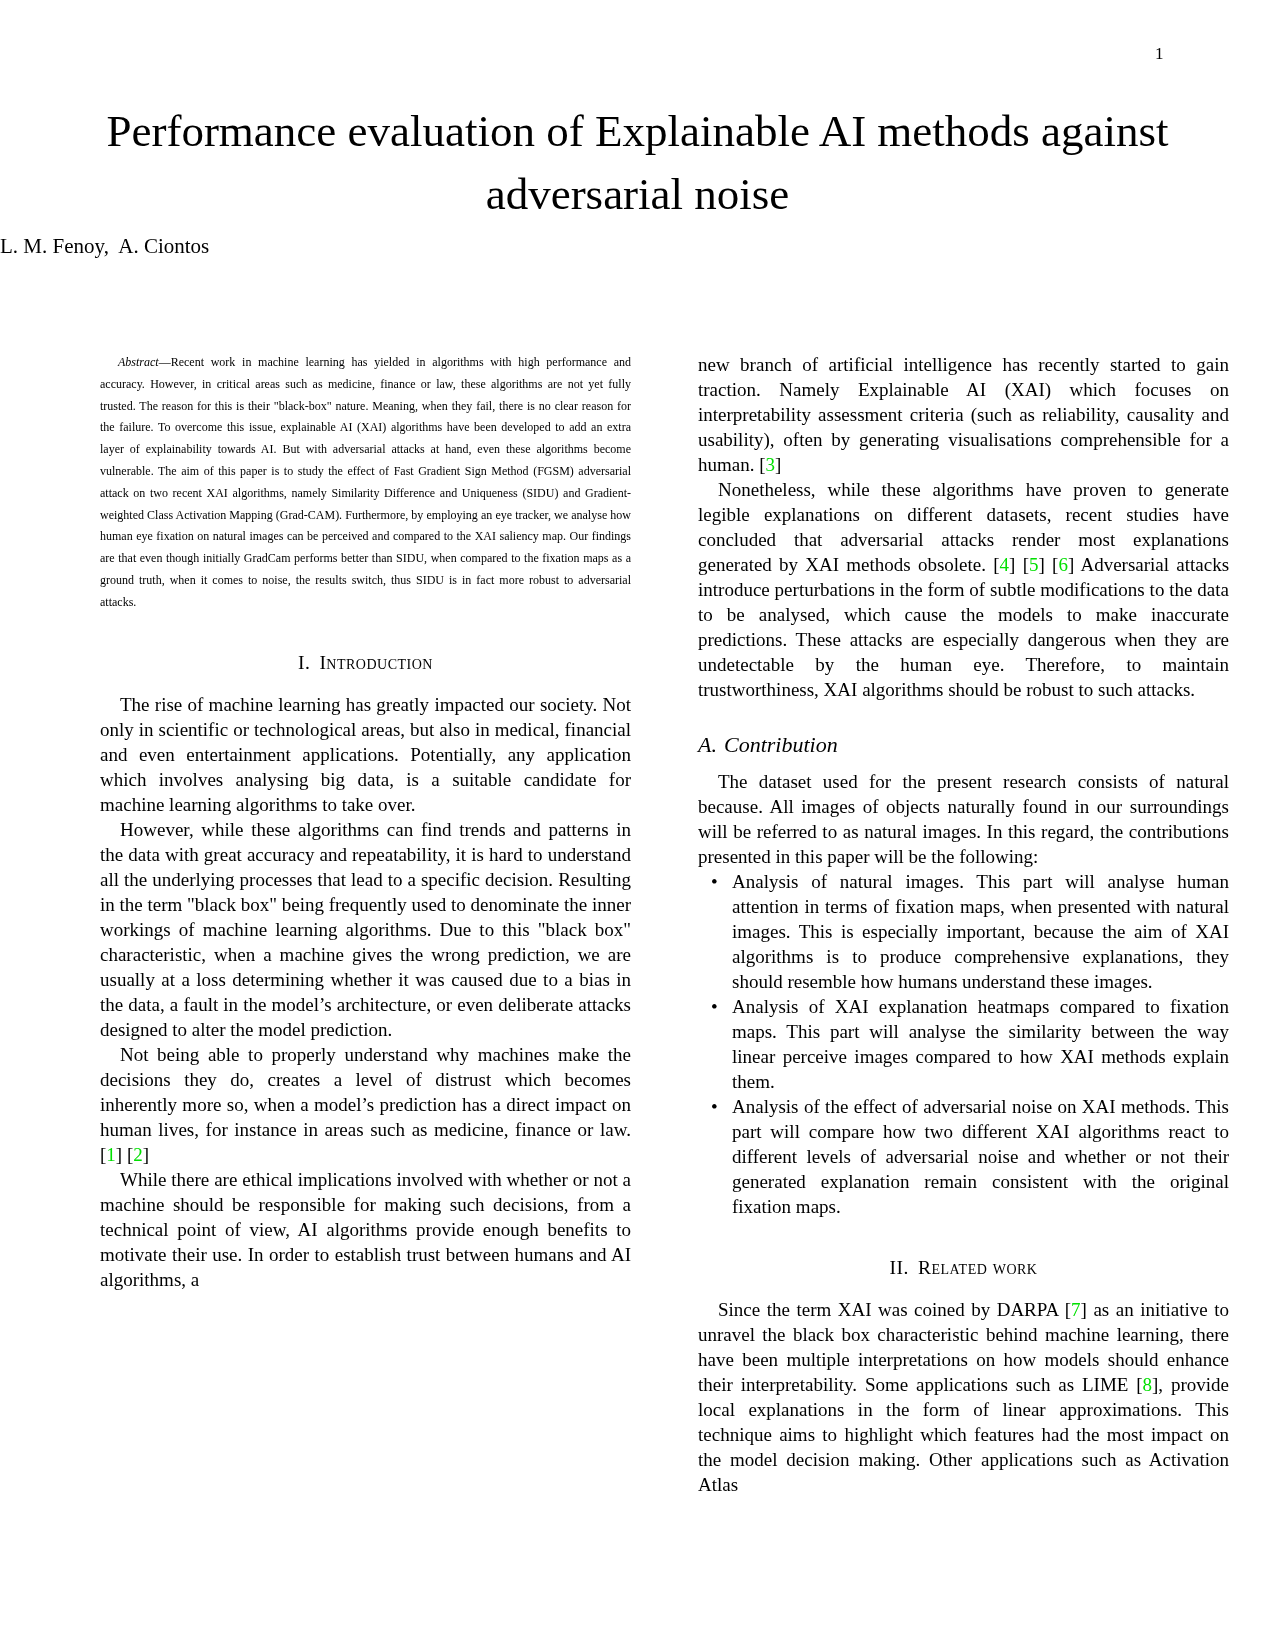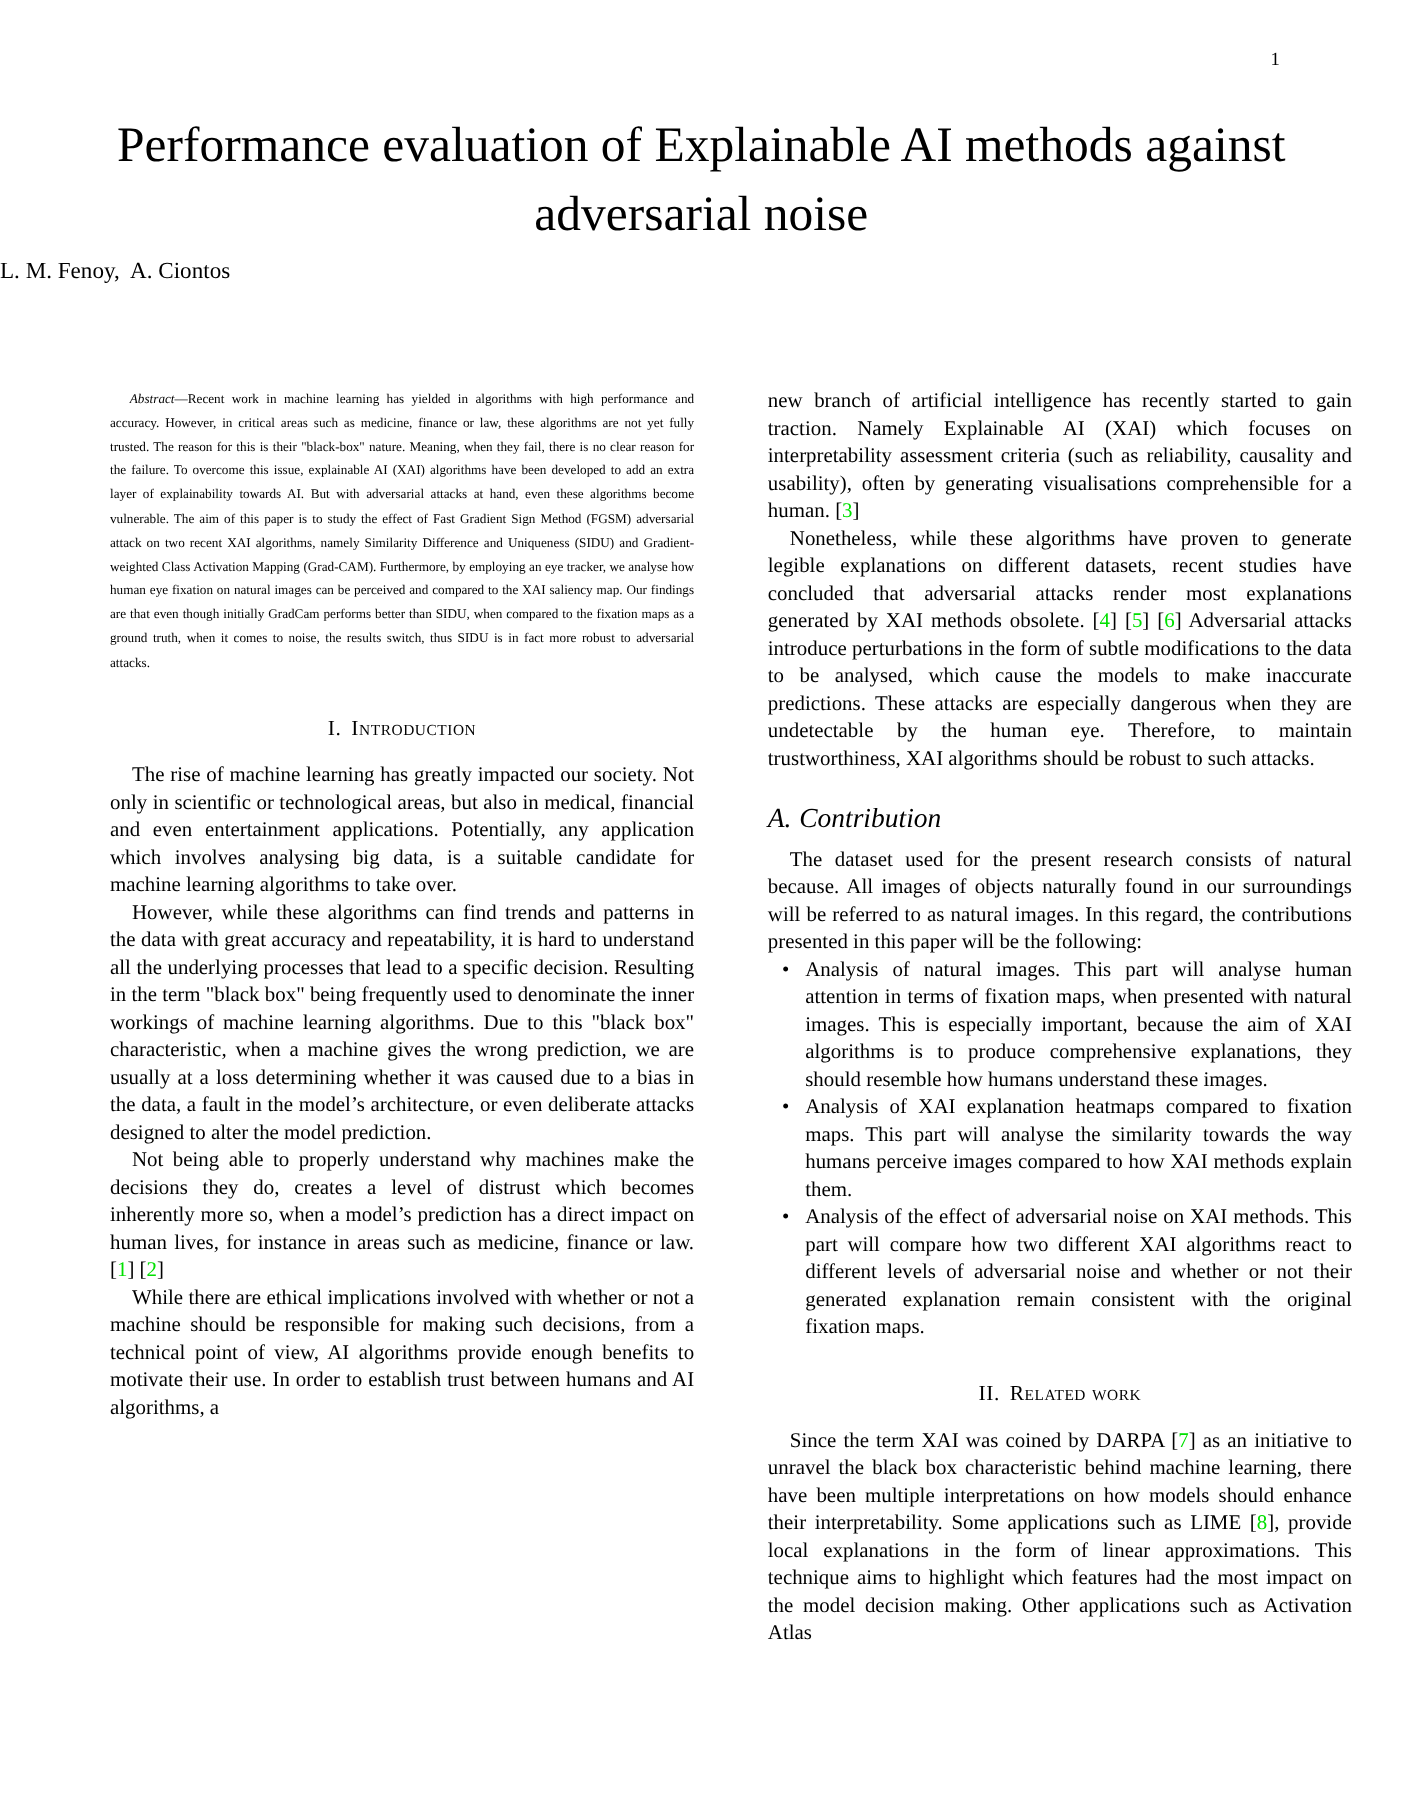--- a/index.html
+++ b/index.html
@@ -37,21 +37,21 @@
   .section-heading {
     text-align: center; font-weight: normal; font-size: 19.5px;
     font-variant: small-caps; letter-spacing: 0.5px;
     margin-top: 36px; margin-bottom: 17px; text-indent: 0;
   }
   .section-heading .section-title { margin-left: 9px; }
   .para { text-indent: 20px; }
   .para.no-indent { text-indent: 0; }
   .cite { color: #00e000; }
   .sub-heading {
-    font-style: italic; font-weight: normal; font-size: 25px;
+    font-style: italic; font-weight: normal; font-size: 22px;
     text-align: left; text-indent: 0;
     margin-top: 30px; margin-bottom: 12px;
   }
   .sub-heading .subsection-title { margin-left: 7px; }
   .bullet-list { list-style: none; margin: 0; }
   .bullet-list li {
     position: relative; padding-left: 34px; text-indent: 0;
   }
   .bullet-list li::before {
     content: "\2022"; position: absolute; left: 13px; top: 0;
@@ -86,21 +86,21 @@
 
     <p class="para no-indent">new branch of artificial intelligence has recently started to gain traction. Namely Explainable AI (XAI) which focuses on interpretability assessment criteria (such as reliability, causality and usability), often by generating visualisations comprehensible for a human. [<span class="cite">3</span>]</p>
     <p class="para">Nonetheless, while these algorithms have proven to generate legible explanations on different datasets, recent studies have concluded that adversarial attacks render most explanations generated by XAI methods obsolete. [<span class="cite">4</span>] [<span class="cite">5</span>] [<span class="cite">6</span>] Adversarial attacks introduce perturbations in the form of subtle modifications to the data to be analysed, which cause the models to make inaccurate predictions. These attacks are especially dangerous when they are undetectable by the human eye. Therefore, to maintain trustworthiness, XAI algorithms should be robust to such attacks.</p>
 
     <h3 class="sub-heading"><span class="subsection-number">A.</span><span class="subsection-title">Contribution</span></h3>
 
     <p class="para">The dataset used for the present research consists of natural because. All images of objects naturally found in our surroundings will be referred to as natural images. In this regard, the contributions presented in this paper will be the following:</p>
 
     <ul class="bullet-list">
       <li>Analysis of natural images. This part will analyse human attention in terms of fixation maps, when presented with natural images. This is especially important, because the aim of XAI algorithms is to produce comprehensive explanations, they should resemble how humans understand these images.</li>
-      <li>Analysis of XAI explanation heatmaps compared to fixation maps. This part will analyse the similarity towards the way humans perceive images compared to how XAI methods explain them.</li>
+      <li>Analysis of XAI explanation heatmaps compared to fixation maps. This part will analyse the similarity between the way linear perceive images compared to how XAI methods explain them.</li>
       <li>Analysis of the effect of adversarial noise on XAI methods. This part will compare how two different XAI algorithms react to different levels of adversarial noise and whether or not their generated explanation remain consistent with the original fixation maps.</li>
     </ul>
 
     <h2 class="section-heading"><span class="section-number">II.</span><span class="section-title">Related work</span></h2>
 
     <p class="para">Since the term XAI was coined by DARPA [<span class="cite">7</span>] as an initiative to unravel the black box characteristic behind machine learning, there have been multiple interpretations on how models should enhance their interpretability. Some applications such as LIME [<span class="cite">8</span>], provide local explanations in the form of linear approximations. This technique aims to highlight which features had the most impact on the model decision making. Other applications such as Activation Atlas</p>
 
   </section>
 
 </div>

